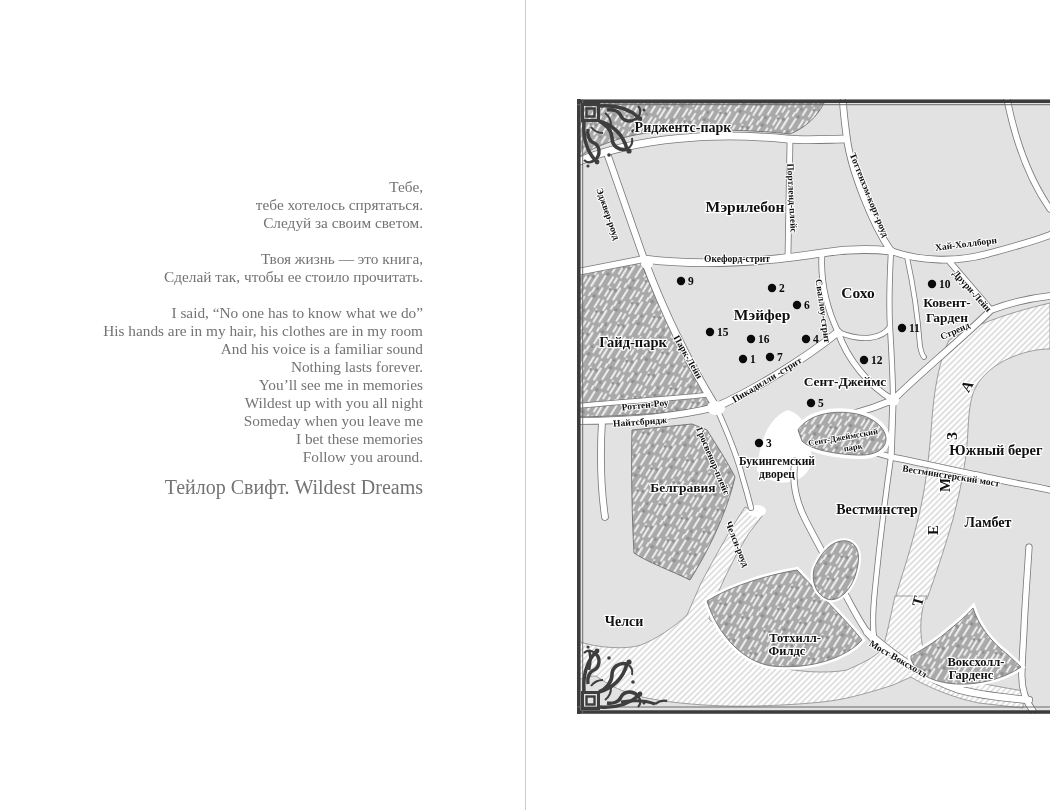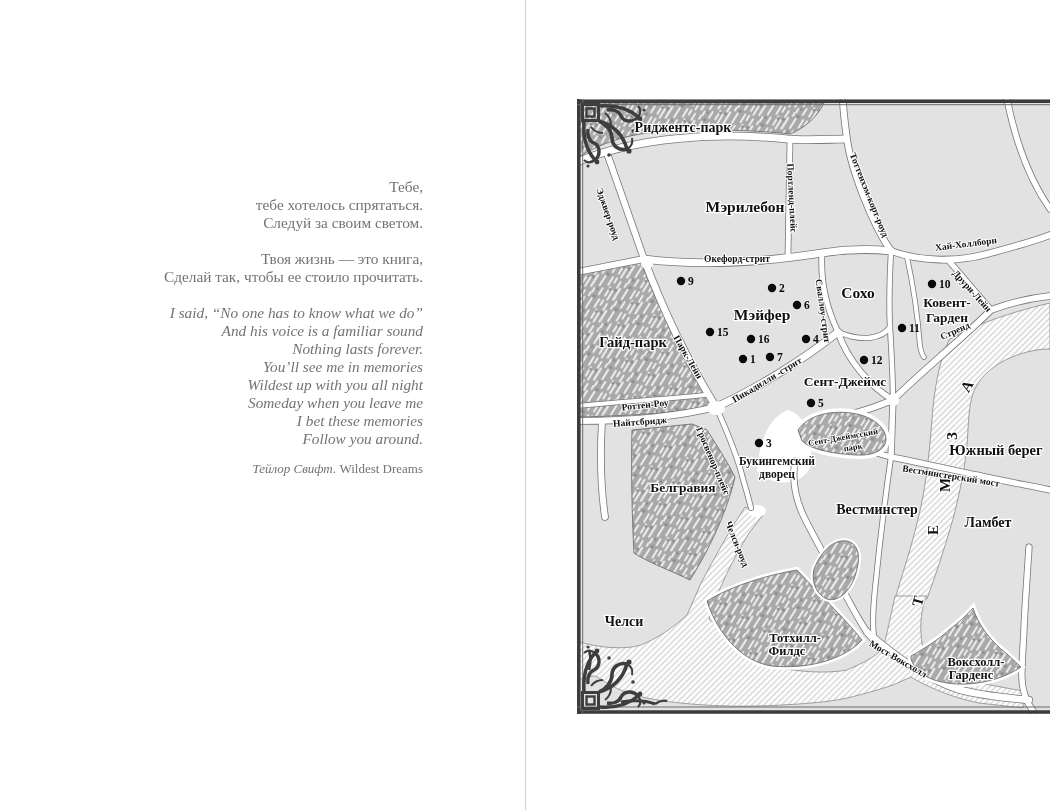--- a/index.html
+++ b/index.html
@@ -2,36 +2,37 @@
 <html><head>
 <meta charset="utf-8">
 <style>
   html,body{margin:0;padding:0;filter:grayscale(1);}
   body{width:1050px;height:810px;background:#ffffff;position:relative;overflow:hidden;
        font-family:"Liberation Serif", serif;}
   #gutter{position:absolute;left:525px;top:0;width:1px;height:810px;background:#cfcfcf;}
   #leftpage{position:absolute;left:0;top:178px;width:423px;text-align:right;
             font-size:15.3px;line-height:18px;color:#737373;}
   .gap{height:18px;}
-  .it{font-style:italic;}
-  #credit{margin-top:12px;font-size:13px;}
+  .it{}
+  #credit{margin-top:12px;font-size:20px;}
   #mapwrap{position:absolute;left:577px;top:99px;width:473px;height:653px;filter:grayscale(1);}
 </style>
 </head>
 <body>
 <div id="gutter"></div>
 <div id="leftpage">
   <div>Тебе,</div>
   <div>тебе хотелось спрятаться.</div>
   <div>Следуй за своим светом.</div>
   <div class="gap"></div>
   <div>Твоя жизнь — это книга,</div>
   <div>Сделай так, чтобы ее стоило прочитать.</div>
   <div class="gap"></div>
   <div class="it">I said, “No one has to know what we do”</div>
+  <div class="it">His hands are in my hair, his clothes are in my room</div>
   <div class="it">And his voice is a familiar sound</div>
   <div class="it">Nothing lasts forever.</div>
   <div class="it">You’ll see me in memories</div>
   <div class="it">Wildest up with you all night</div>
   <div class="it">Someday when you leave me</div>
   <div class="it">I bet these memories</div>
   <div class="it">Follow you around.</div>
   <div id="credit"><span class="it">Тейлор Свифт.</span> Wildest Dreams</div>
 </div>
 <div id="mapwrap">

